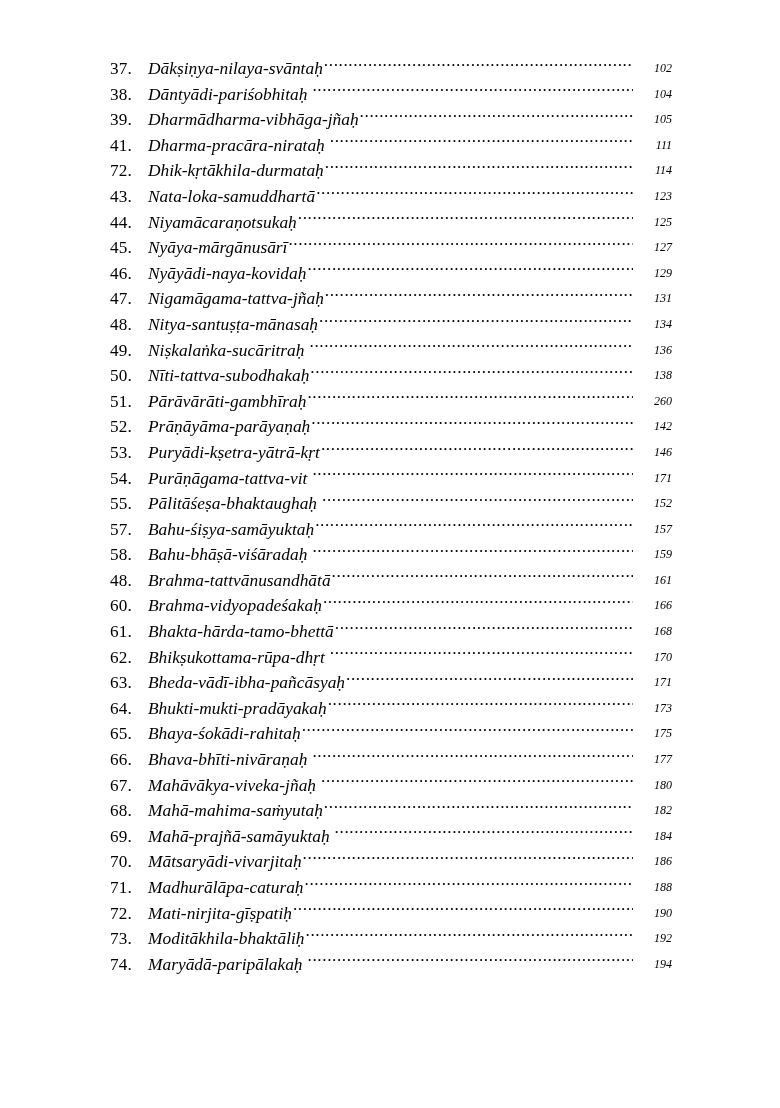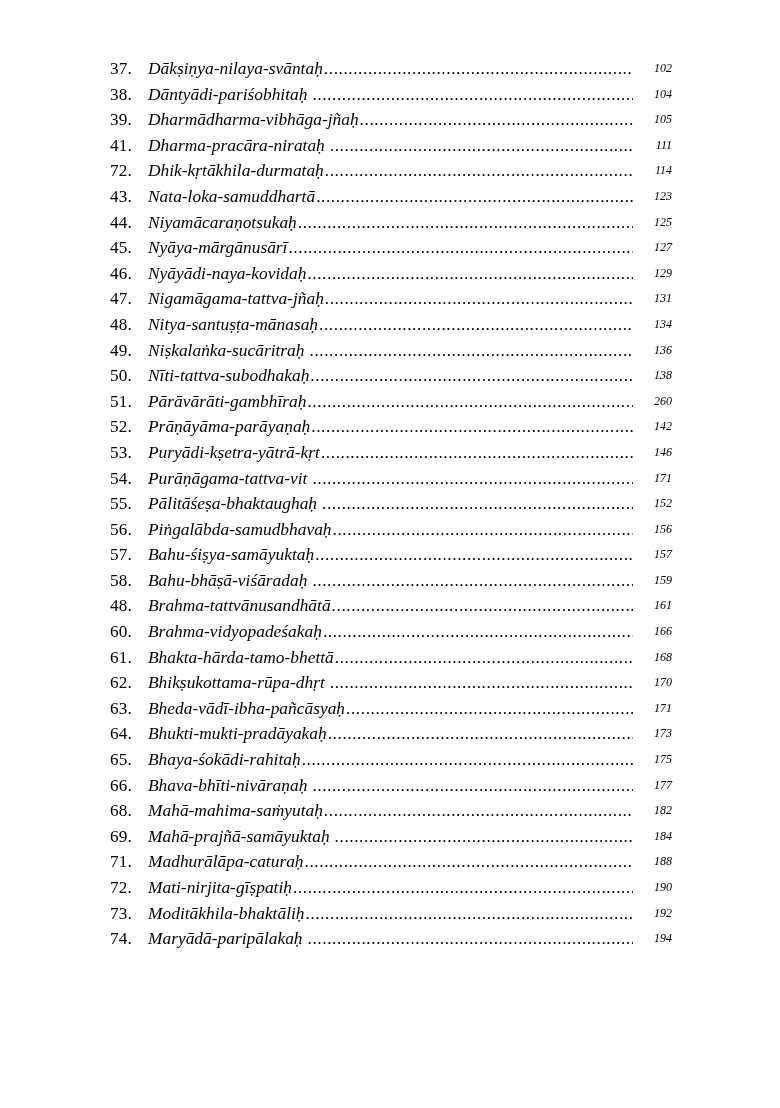--- a/index.html
+++ b/index.html
@@ -25,21 +25,21 @@
 
   .toc {
     position: absolute;
     left: 110px;
     top: 56px;
     width: 562px;
   }
 
   .toc-entry {
     display: flex;
-    align-items: flex-end;
+    align-items: flex-start;
     width: 100%;
     height: 25.6px;
     line-height: 25.6px;
     font-size: 17.2px;
     white-space: nowrap;
   }
 
   .entry-num {
     flex: 0 0 auto;
     width: 38px;
@@ -197,26 +197,20 @@
         <span class="entry-leader"></span>
         <span class="entry-page">171</span>
       </div>
       <div class="toc-entry gap">
         <span class="entry-num">55.</span>
         <span class="entry-title">Pālitāśeṣa-bhaktaughaḥ</span>
         <span class="entry-leader"></span>
         <span class="entry-page">152</span>
       </div>
       <div class="toc-entry">
-        <span class="entry-num">56.</span>
-        <span class="entry-title">Piṅgalābda-samudbhavaḥ</span>
-        <span class="entry-leader"></span>
-        <span class="entry-page">156</span>
-      </div>
-      <div class="toc-entry">
         <span class="entry-num">57.</span>
         <span class="entry-title">Bahu-śiṣya-samāyuktaḥ</span>
         <span class="entry-leader"></span>
         <span class="entry-page">157</span>
       </div>
       <div class="toc-entry gap">
         <span class="entry-num">58.</span>
         <span class="entry-title">Bahu-bhāṣā-viśāradaḥ</span>
         <span class="entry-leader"></span>
         <span class="entry-page">159</span>
@@ -262,33 +256,45 @@
         <span class="entry-title">Bhaya-śokādi-rahitaḥ</span>
         <span class="entry-leader"></span>
         <span class="entry-page">175</span>
       </div>
       <div class="toc-entry gap">
         <span class="entry-num">66.</span>
         <span class="entry-title">Bhava-bhīti-nivāraṇaḥ</span>
         <span class="entry-leader"></span>
         <span class="entry-page">177</span>
       </div>
+      <div class="toc-entry gap">
+        <span class="entry-num">67.</span>
+        <span class="entry-title">Mahāvākya-viveka-jñaḥ</span>
+        <span class="entry-leader"></span>
+        <span class="entry-page">180</span>
+      </div>
       <div class="toc-entry">
         <span class="entry-num">68.</span>
         <span class="entry-title">Mahā-mahima-saṁyutaḥ</span>
         <span class="entry-leader"></span>
         <span class="entry-page">182</span>
       </div>
       <div class="toc-entry gap">
         <span class="entry-num">69.</span>
         <span class="entry-title">Mahā-prajñā-samāyuktaḥ</span>
         <span class="entry-leader"></span>
         <span class="entry-page">184</span>
       </div>
       <div class="toc-entry">
+        <span class="entry-num">70.</span>
+        <span class="entry-title">Mātsaryādi-vivarjitaḥ</span>
+        <span class="entry-leader"></span>
+        <span class="entry-page">186</span>
+      </div>
+      <div class="toc-entry">
         <span class="entry-num">71.</span>
         <span class="entry-title">Madhurālāpa-caturaḥ</span>
         <span class="entry-leader"></span>
         <span class="entry-page">188</span>
       </div>
       <div class="toc-entry">
         <span class="entry-num">72.</span>
         <span class="entry-title">Mati-nirjita-gīṣpatiḥ</span>
         <span class="entry-leader"></span>
         <span class="entry-page">190</span>

